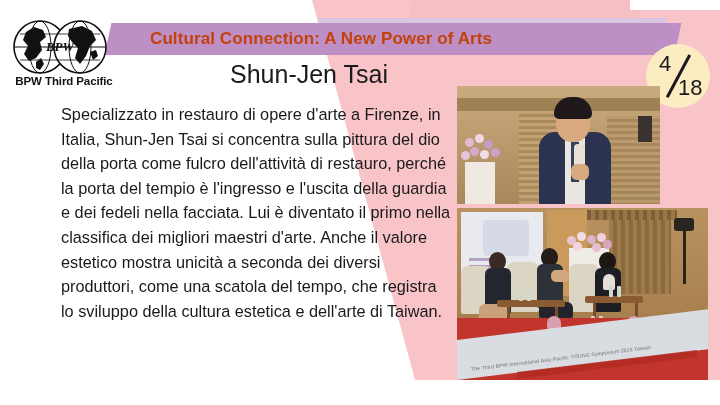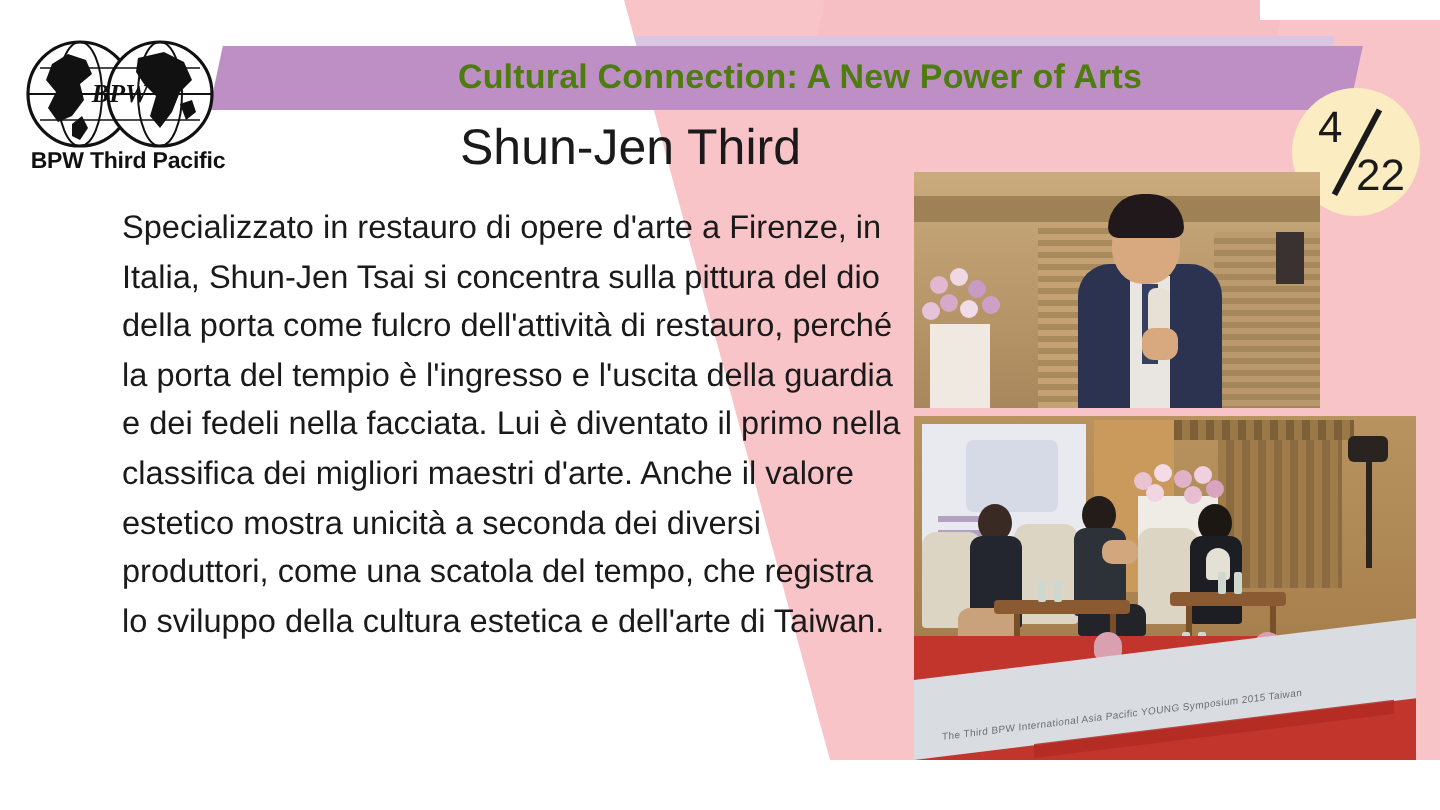--- a/index.html
+++ b/index.html
@@ -76,22 +76,21 @@
     left: 108px; top: 23px;
     width: 570px; height: 32px;
     background: #be8fc4;
     transform: skewX(-12deg);
   }
   .title-text {
     position: absolute;
     left: 150px; top: 25px;
     width: 500px; height: 28px;
     line-height: 28px;
-    text-align: center;
-    color: #4d7c0f;
+    color: #c2410c;
     font-size: 17px;
     font-weight: bold;
     letter-spacing: .1px;
     white-space: nowrap;
   }
 
   
   .logo {
     position: absolute;
     left: 6px; top: 18px;
@@ -249,24 +248,24 @@
       <path d="M57 11 L70 8 L80 13 L84 22 L78 28 L74 38 L68 46 L63 40 L66 30 L60 24 L56 18 Z" fill="#111111"></path>
       <path d="M78 34 L84 32 L86 38 L81 42 Z" fill="#111111"></path>
       <text x="48" y="33" font-family="Liberation Serif, serif" font-size="13" font-style="italic" font-weight="bold" fill="#111111" text-anchor="middle">BPW</text>
     </svg>
     <div class="logo-caption">BPW Third Pacific</div>
   </div>
 
   <div class="page-badge">
     <div class="slash"></div>
     <div class="num cur">4</div>
-    <div class="num tot">22</div>
+    <div class="num tot">18</div>
   </div>
 
-  <div class="speaker-name">Shun-Jen Third</div>
+  <div class="speaker-name">Shun-Jen Tsai</div>
 
   <div class="bio">Specializzato in restauro di opere d'arte a Firenze, in Italia, Shun-Jen Tsai si concentra sulla pittura del dio della porta come fulcro dell'attività di restauro, perché la porta del tempio è l'ingresso e l'uscita della guardia e dei fedeli nella facciata. Lui è diventato il primo nella classifica dei migliori maestri d'arte. Anche il valore estetico mostra unicità a seconda dei diversi produttori, come una scatola del tempo, che registra lo sviluppo della cultura estetica e dell'arte di Taiwan.</div>
 
   <div class="photo photo-top">
     <div class="p1-wall"></div>
     <div class="p1-beam"></div>
     <div class="p1-panel"></div>
     <div class="p1-panel2"></div>
     <div class="p1-spk"></div>
     <div class="p1-pedestal"></div>

